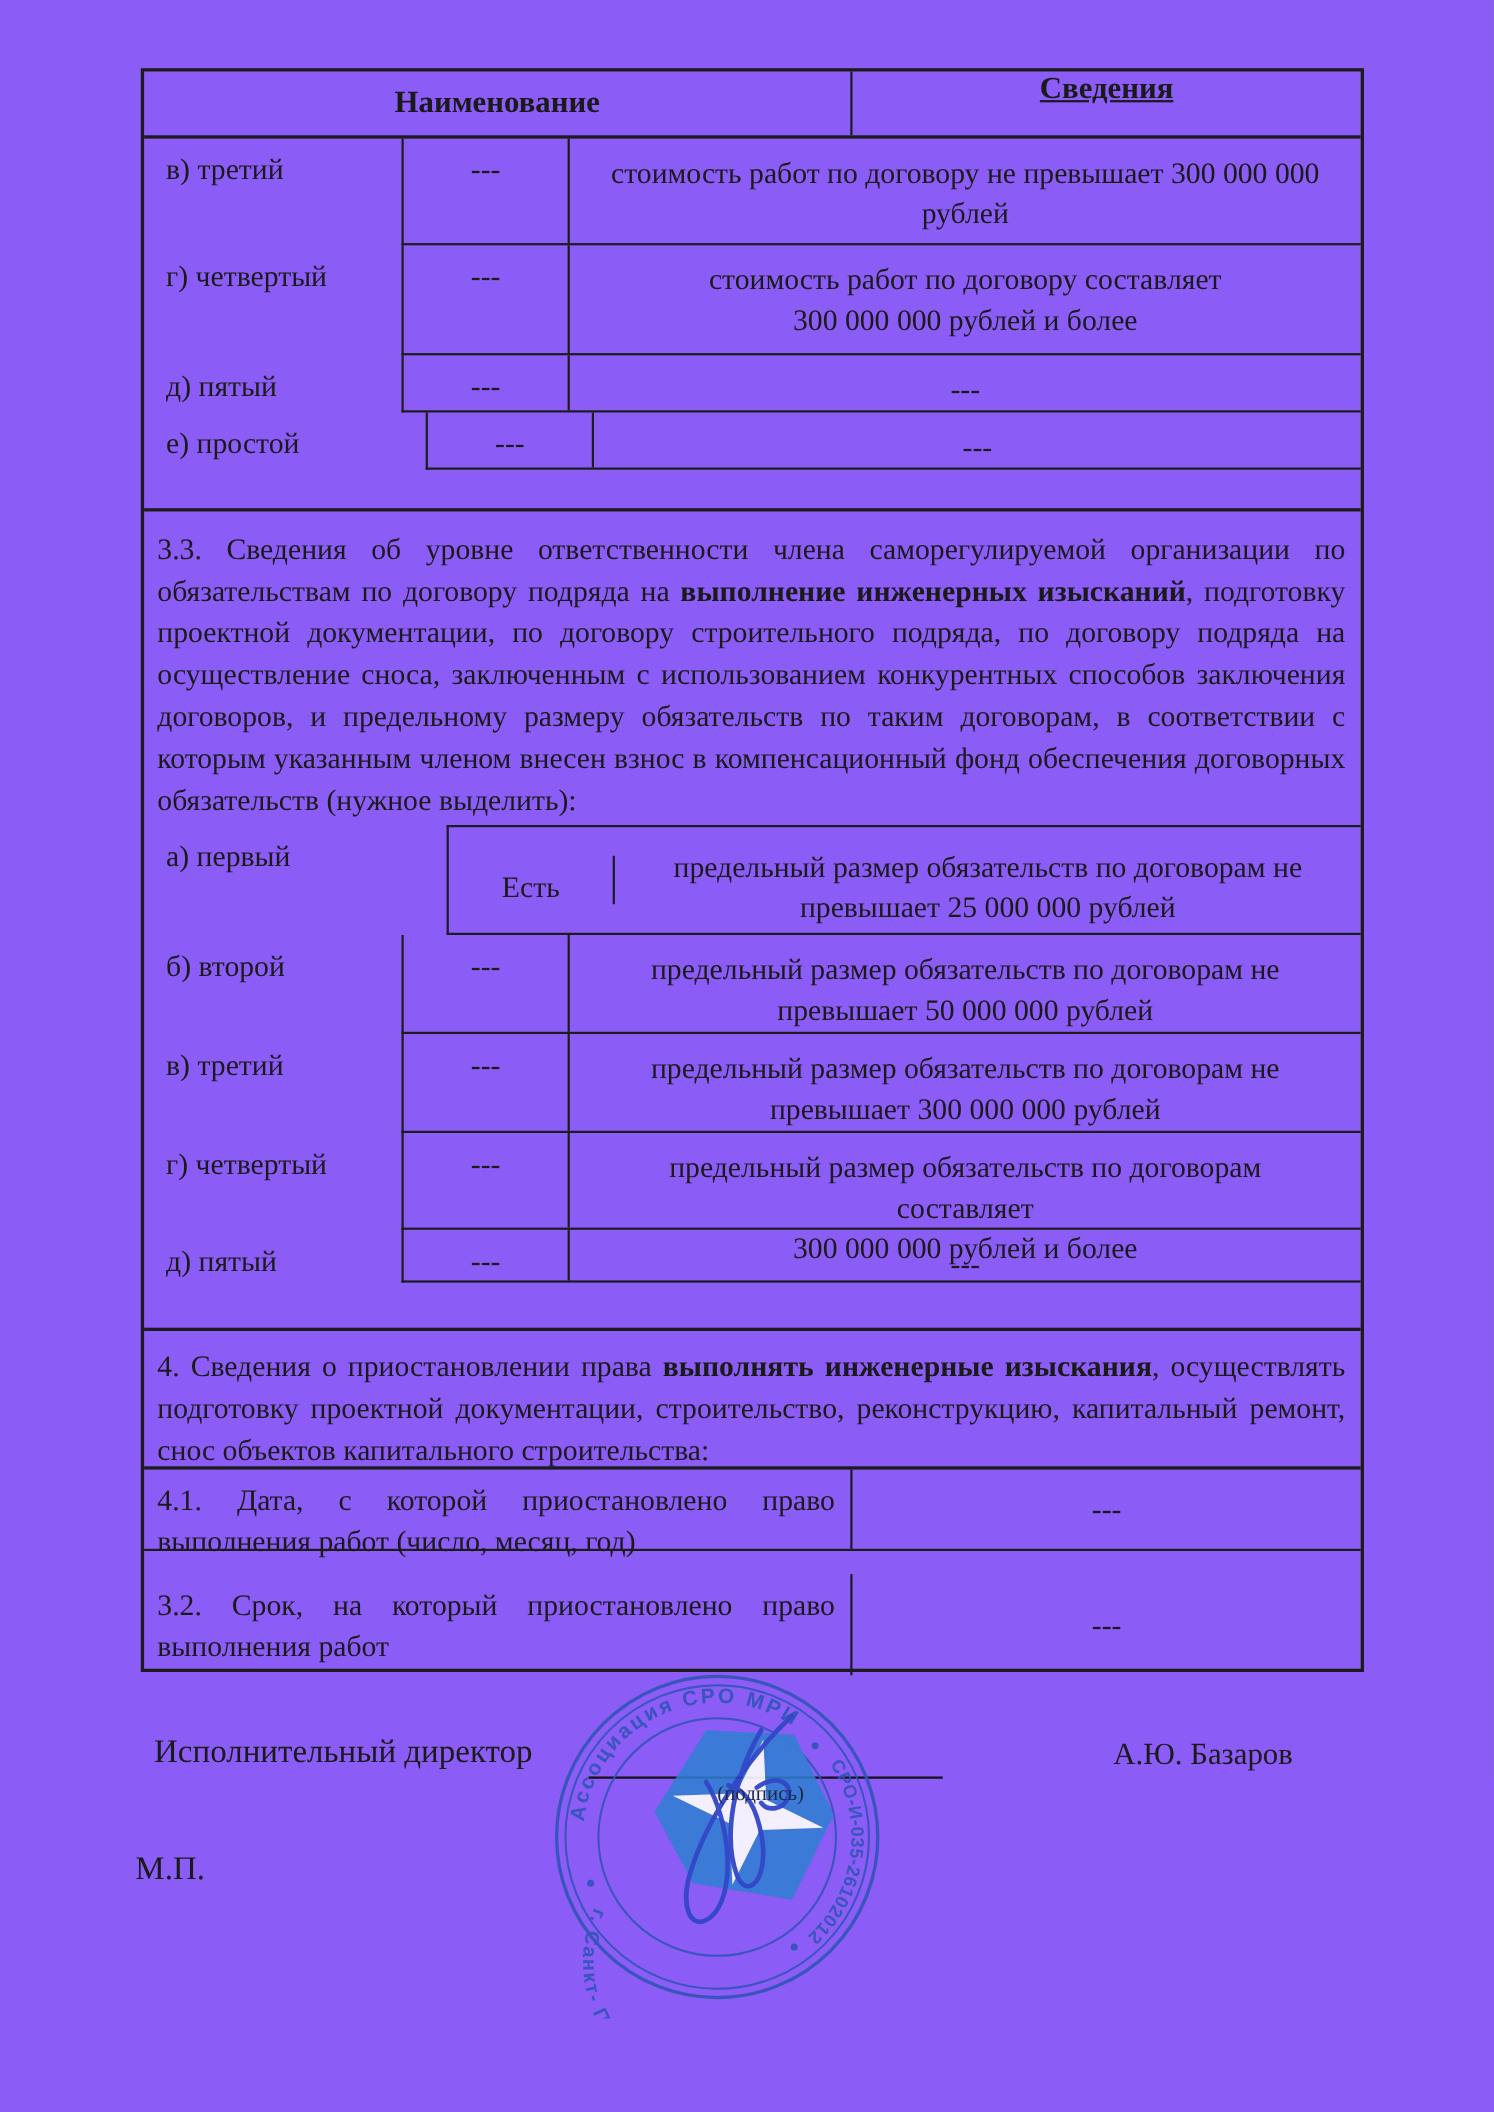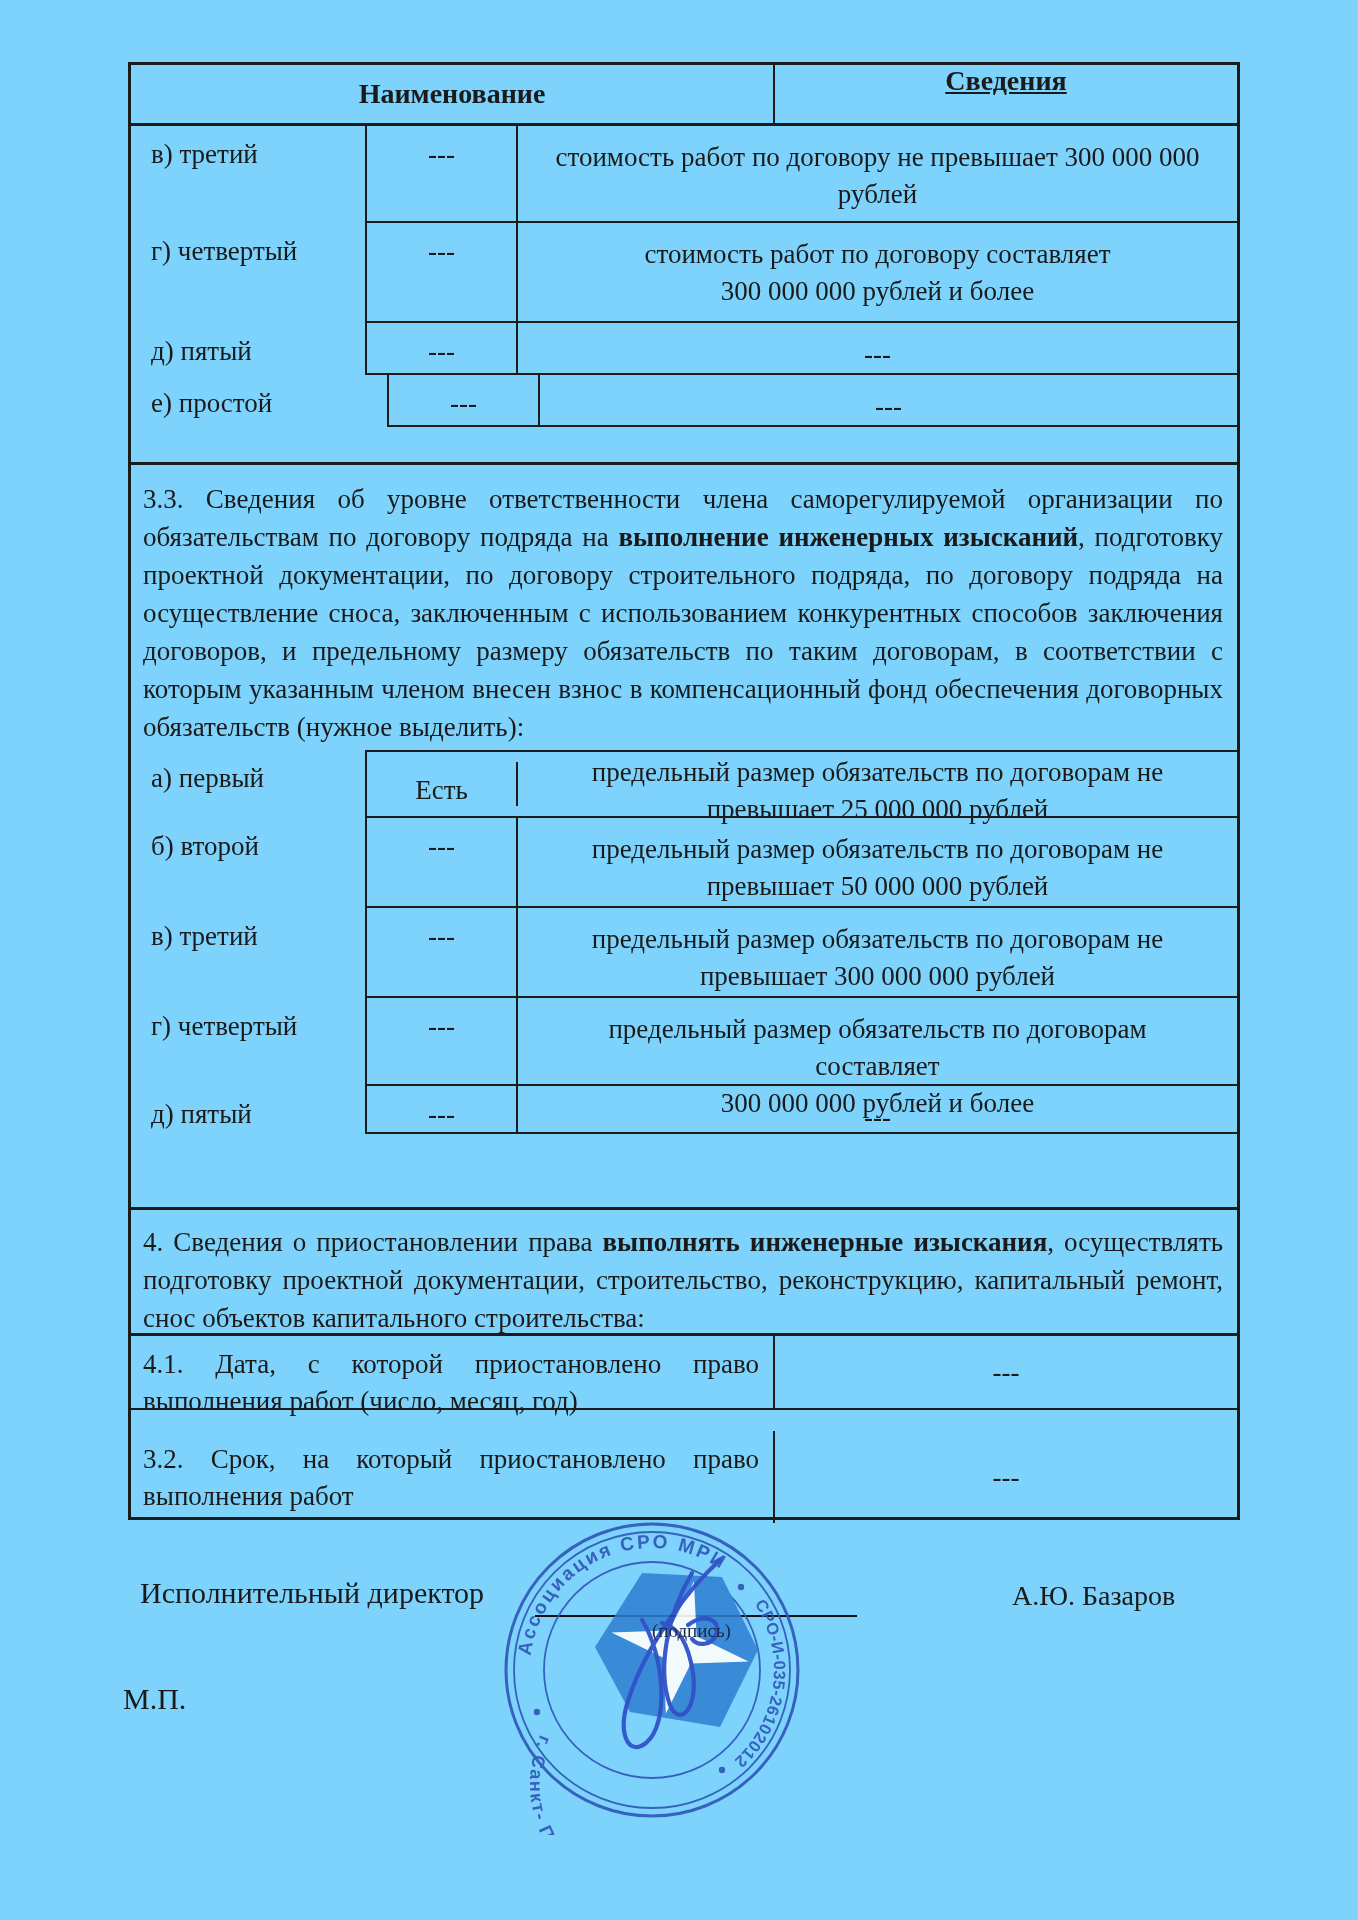--- a/index.html
+++ b/index.html
@@ -1,20 +1,20 @@
 <!DOCTYPE html>
 <html><head>
 <meta charset="utf-8">
 <style>
   html,body{margin:0;padding:0;background:#888;}
   *{box-sizing:border-box;}
   .page{
     position:relative;
     width:1358px;height:1920px;
-    background:#7dd3fc;
+    background:#8b5cf6;
     font-family:"Liberation Serif","DejaVu Serif",serif;
     color:#1a1a1a;
     overflow:hidden;
     margin:0 auto;
   }
   .doc-table{
     position:absolute;left:128px;top:62px;
     width:1112px;height:1458px;
     border:3px solid #1c1c1c;
   }
@@ -101,21 +101,21 @@
       </div>
     </div>
 
     <div class="s33">
       <div class="para">
         <span>3.3. Сведения об уровне ответственности члена саморегулируемой организации по обязательствам по договору подряда на </span><b>выполнение инженерных изысканий</b><span>, подготовку проектной документации, по договору строительного подряда, по договору подряда на осуществление сноса, заключенным с использованием конкурентных способов заключения договоров, и предельному размеру обязательств по таким договорам, в соответствии с которым указанным членом внесен взнос в компенсационный фонд обеспечения договорных обязательств (нужное выделить):</span>
       </div>
     </div>
 
     <div class="itable topline" style="top:685px;">
-      <div class="irow" style="height:68px;">
+      <div class="irow" style="height:100px;gap:41px;">
         <div class="name">а) первый</div>
         <div class="grid">
           <div class="val">Есть</div>
           <div class="info">предельный размер обязательств по договорам не
 превышает 25 000 000 рублей</div>
         </div>
       </div>
       <div class="irow" style="height:90px;">
         <div class="name">б) второй</div>
         <div class="grid">

